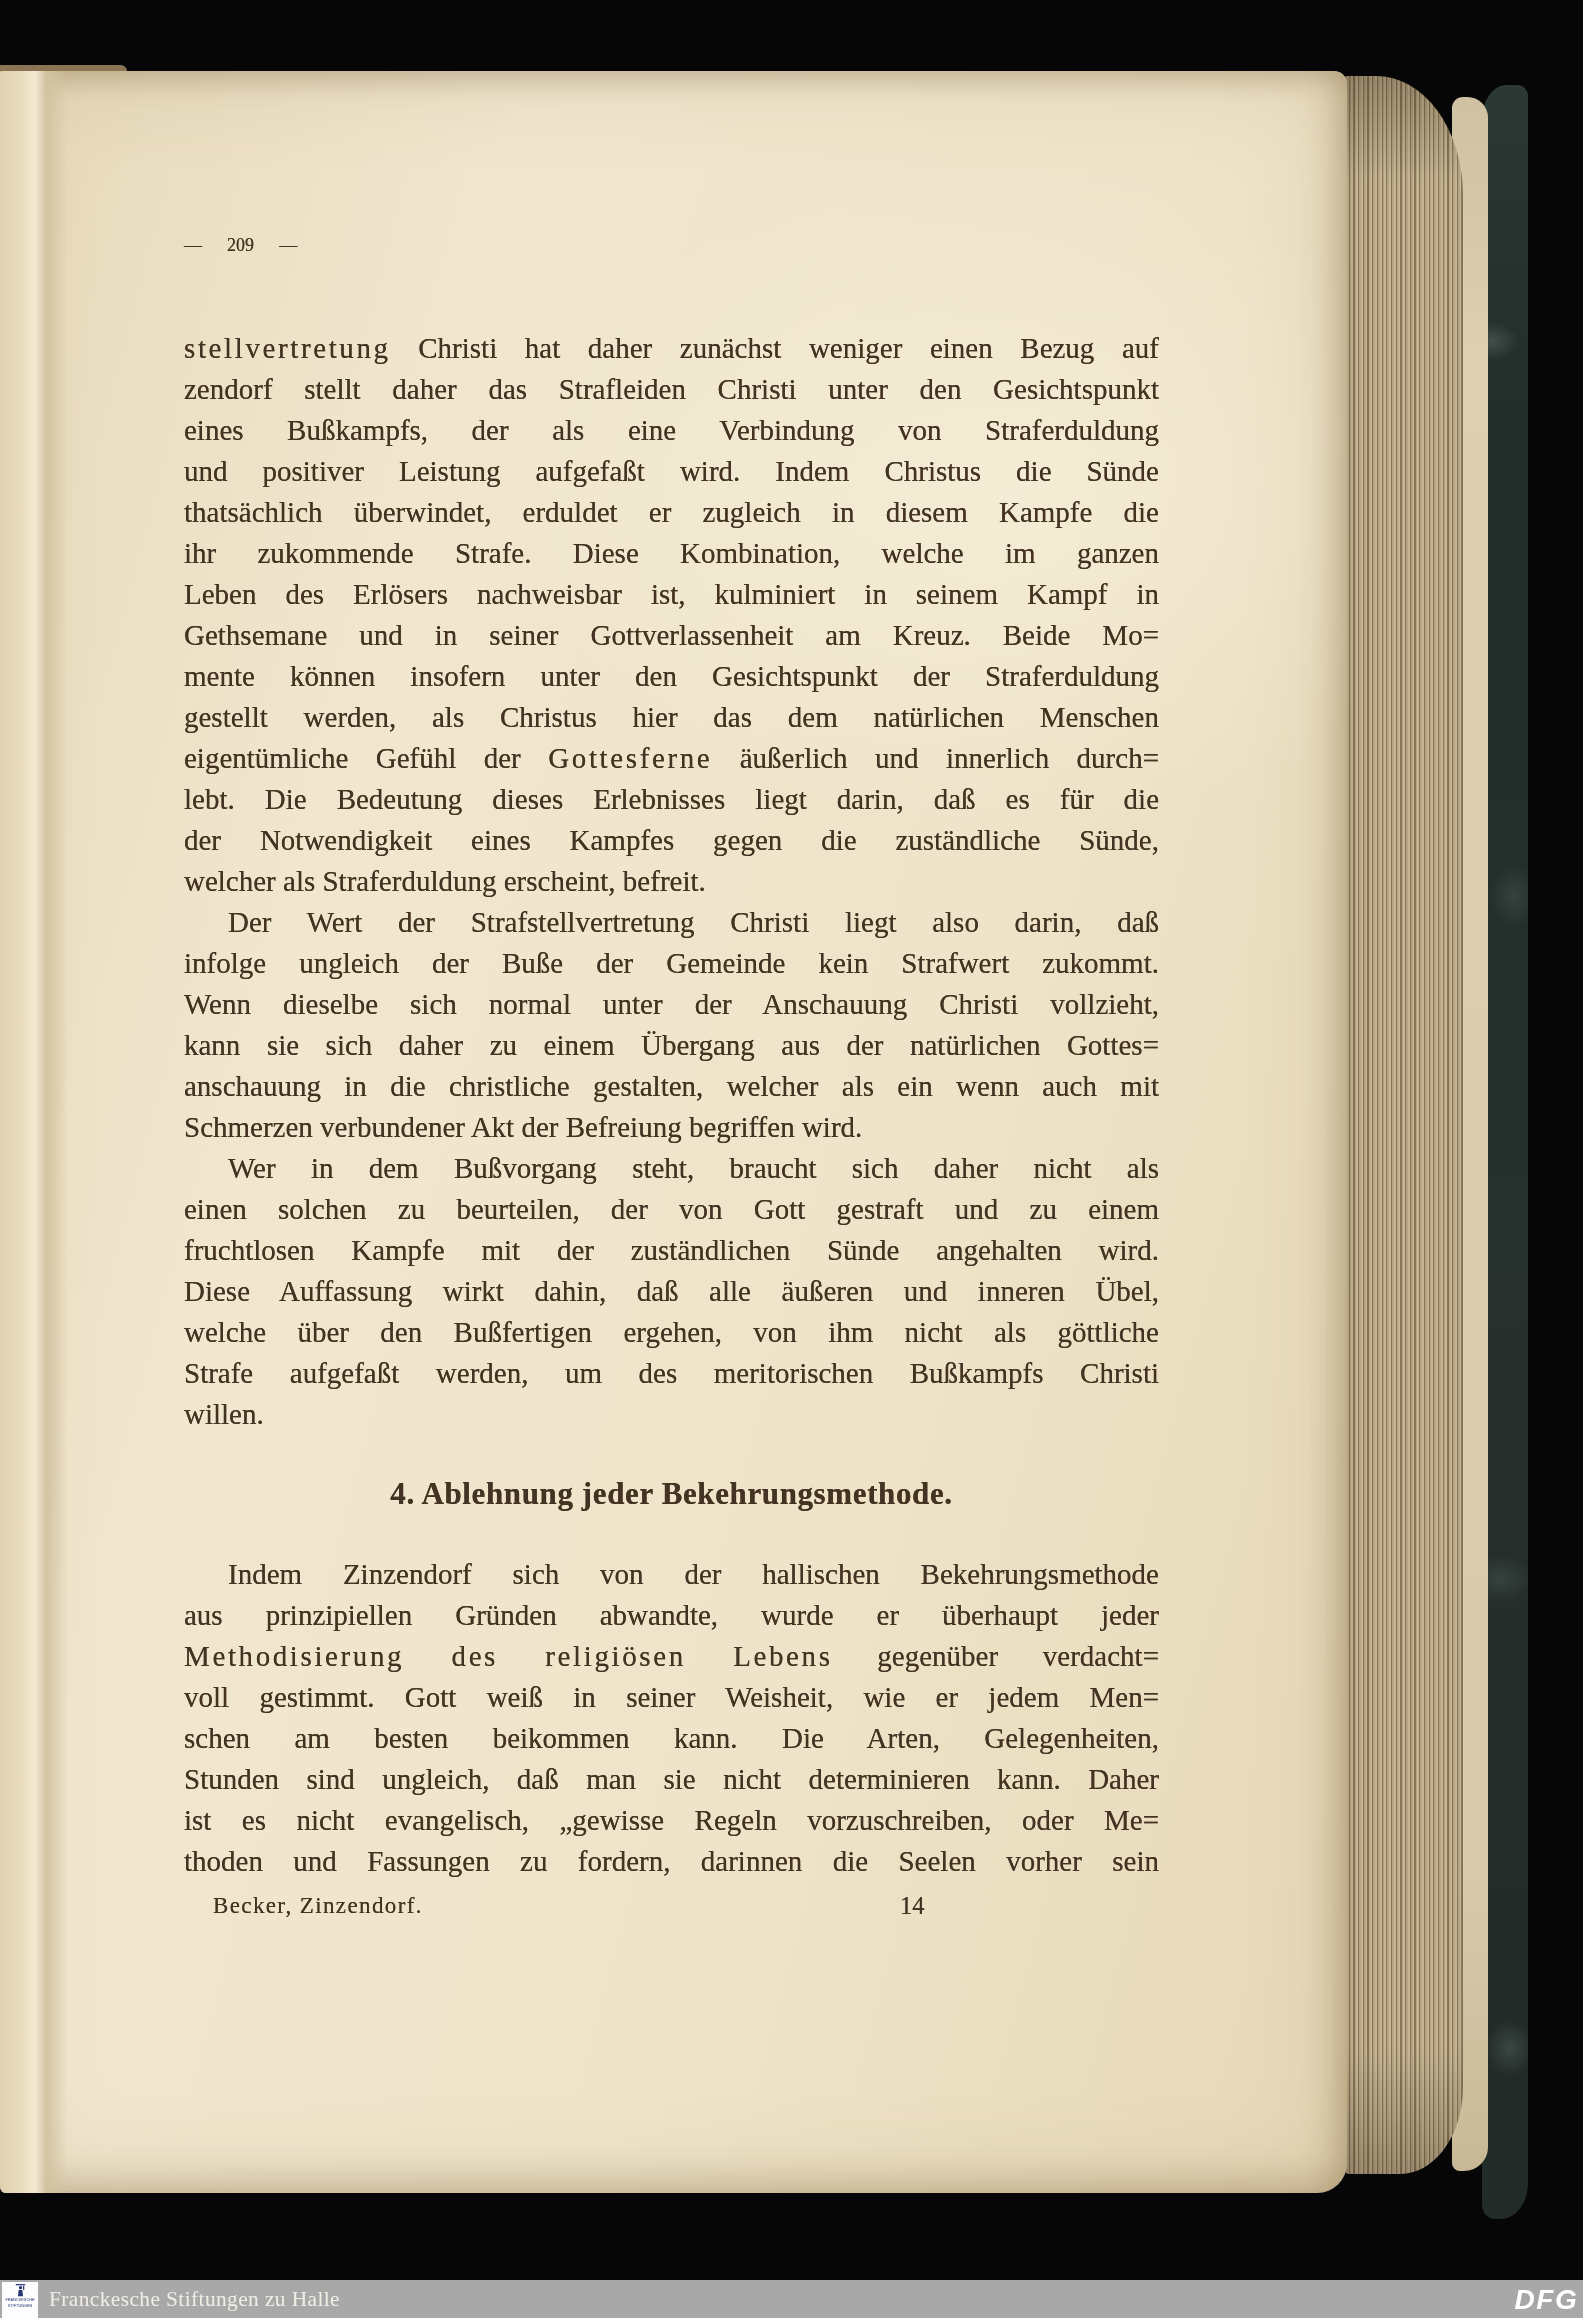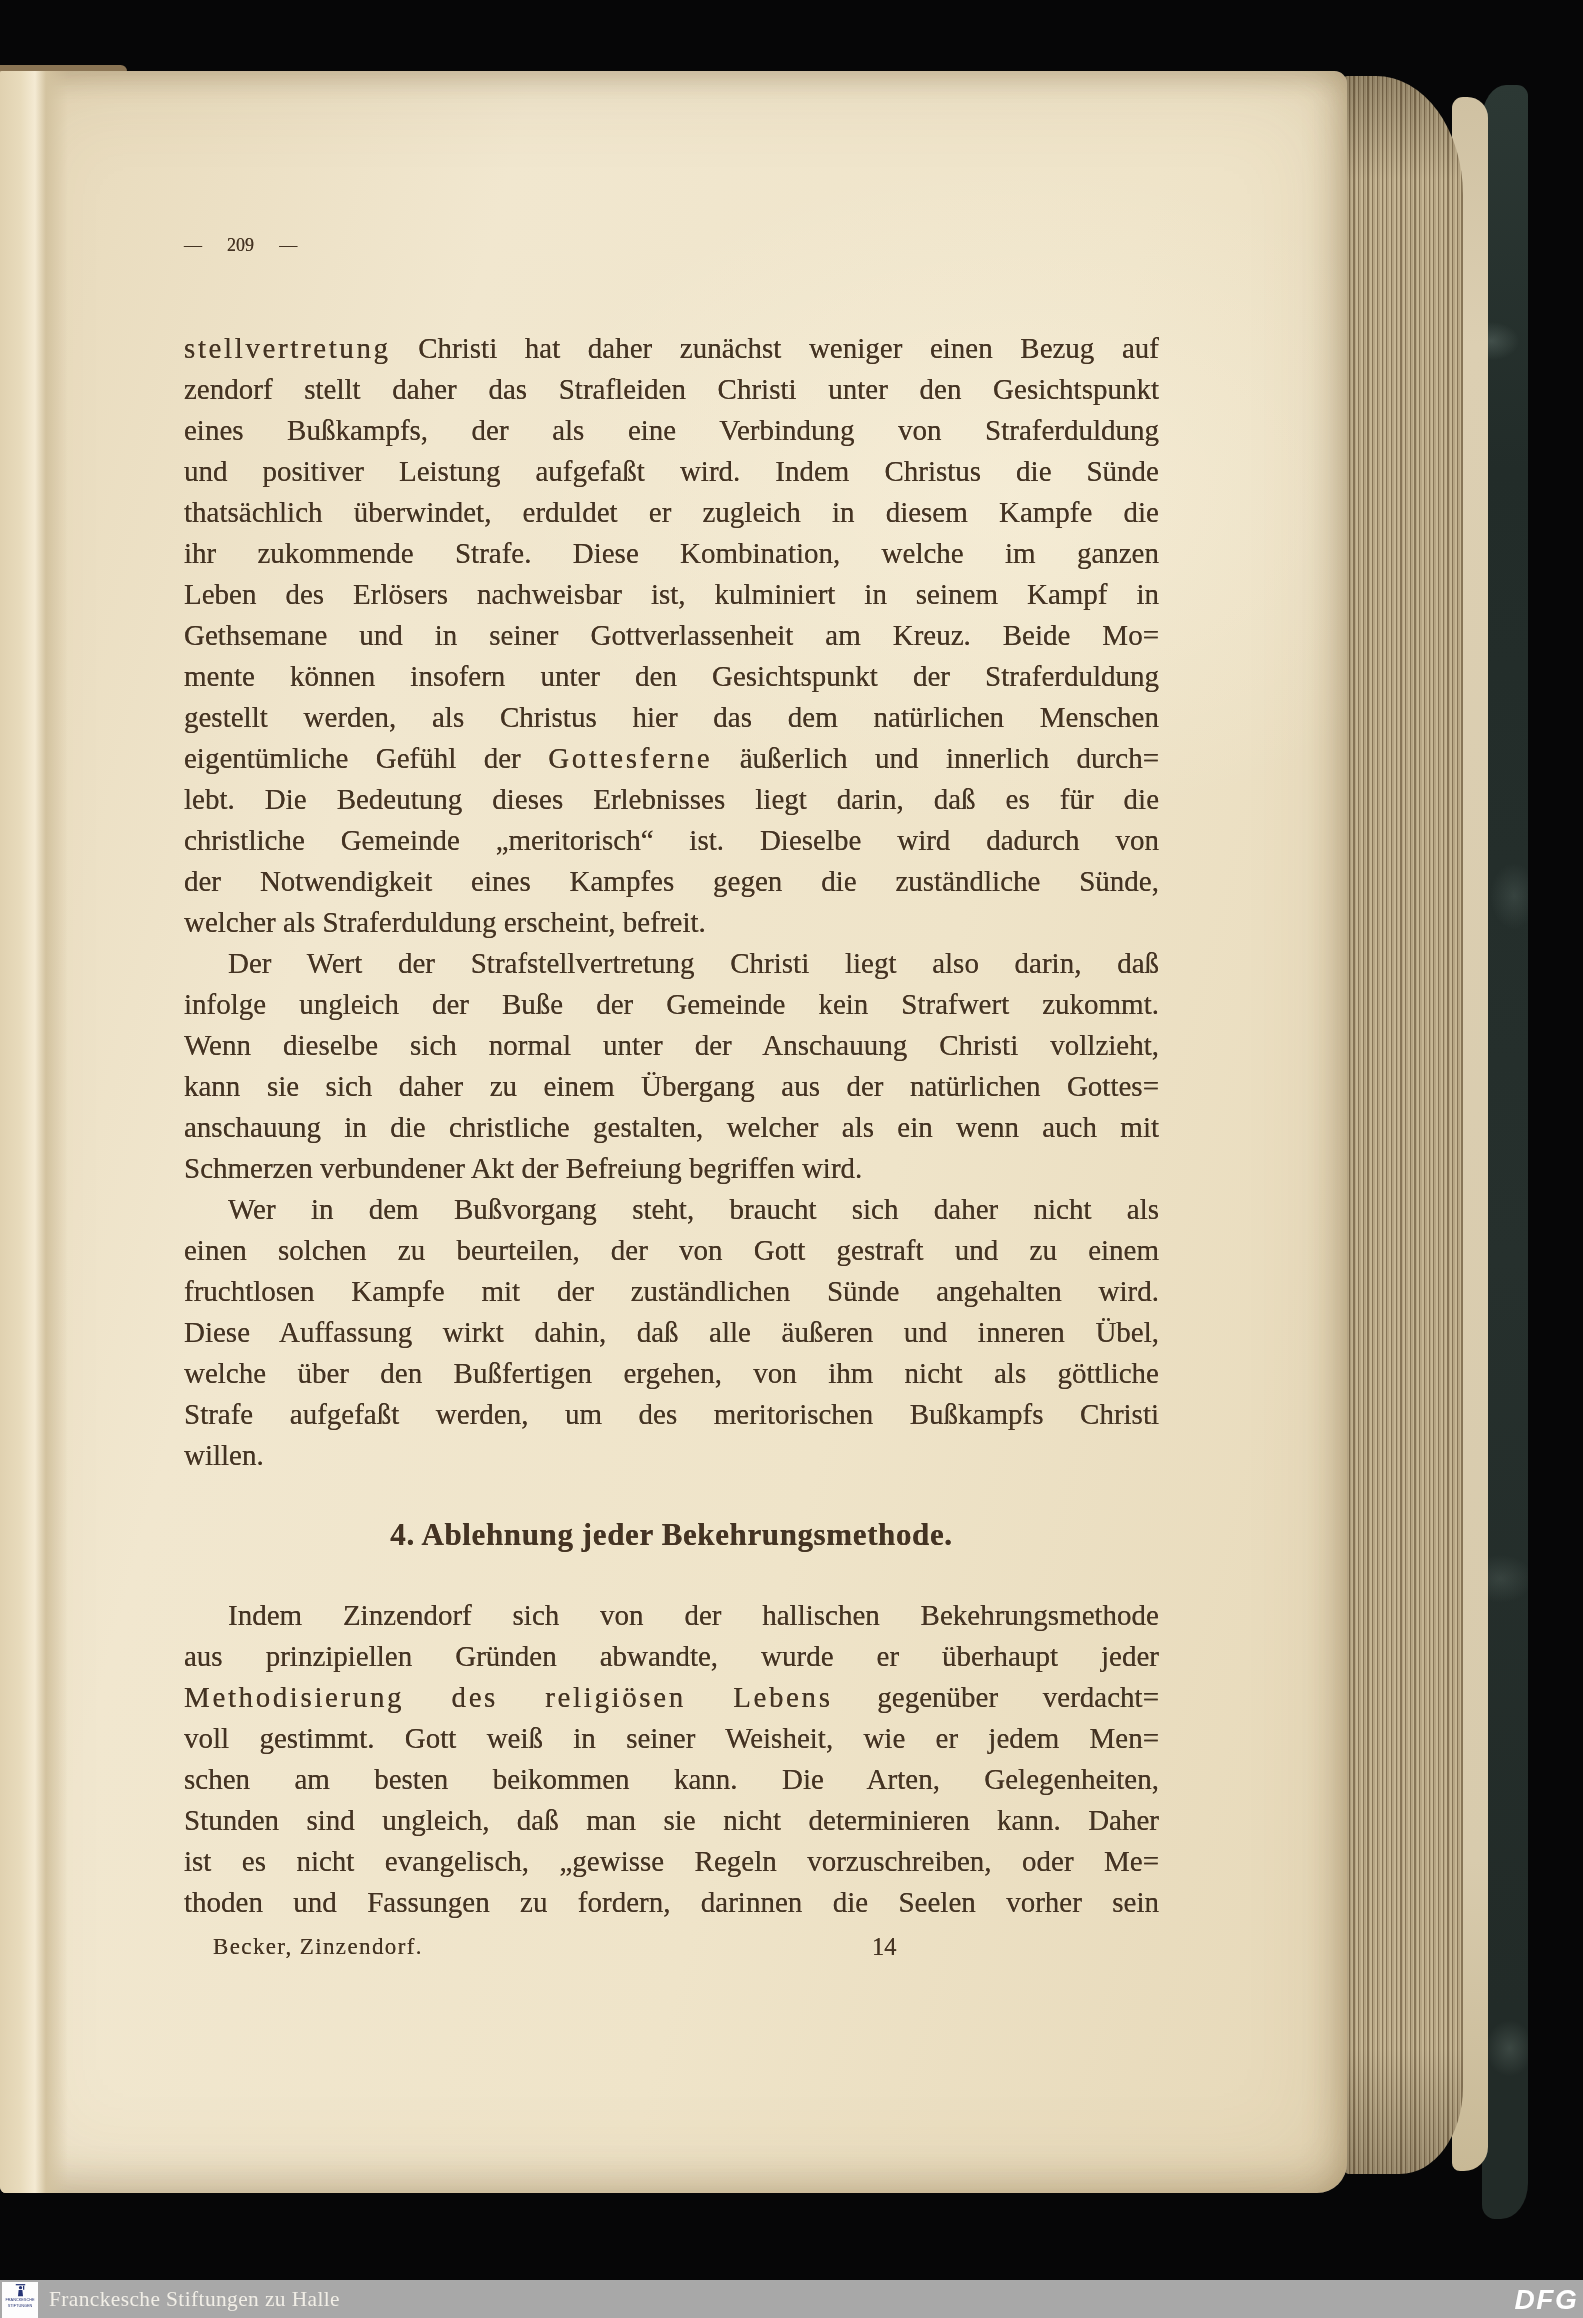--- a/index.html
+++ b/index.html
@@ -52,21 +52,21 @@
   .textblock{position:absolute;left:184px;top:158px;width:975px;color:var(--ink);
     font-size:29px;line-height:41px;text-shadow:0 0 0.4px rgba(62,45,24,.85);}
   .pagenum{font-size:18px;line-height:32px;margin-bottom:67px;word-spacing:20.6px;}
   .line{text-align:justify;text-align-last:justify;height:41px;overflow:hidden;}
   .line.flush{text-align-last:left;}
   .para.indent .line:first-child{text-indent:44px;}
   .sperr{letter-spacing:.09em;}
   .heading{font-weight:bold;text-align:center;font-size:31px;line-height:41px;margin:38px 0 40px;letter-spacing:.02em;}
   .footline{position:relative;margin-top:8px;font-size:23px;line-height:32px;height:32px;}
   .sig-left{margin-left:29px;letter-spacing:.06em;}
-  .sig-num{position:absolute;left:688px;top:0;font-size:24.5px;}
+  .sig-num{position:absolute;left:716px;top:0;font-size:24.5px;}
 
   
   .bar{position:absolute;left:0;top:2280px;width:1583px;height:39px;background:var(--bar);}
   .logo-box{position:absolute;left:2.4px;top:1.6px;width:36px;height:36px;background:#fdfdfd;
     text-align:center;color:#273575;overflow:hidden;}
   .logo-figure{width:11px;height:13.5px;margin:2.4px auto 0.8px;}
   .logo-cap{font-family:"Liberation Sans",sans-serif;font-size:4.7px;line-height:5.5px;letter-spacing:0;
     color:#273575;transform:scale(.82);transform-origin:center top;white-space:nowrap;}
   .bar-title{position:absolute;left:49px;top:0;height:21px;line-height:39px;color:#f5f2ea;
     font-size:21.4px;letter-spacing:0.4px;opacity:.95;}
@@ -93,21 +93,20 @@
             <div class="line">eines Bußkampfs, der als eine Verbindung von Straferduldung</div>
             <div class="line">und positiver Leistung aufgefaßt wird.  Indem Christus die Sünde</div>
             <div class="line">thatsächlich überwindet, erduldet er zugleich in diesem Kampfe die</div>
             <div class="line">ihr zukommende Strafe.  Diese Kombination, welche im ganzen</div>
             <div class="line">Leben des Erlösers nachweisbar ist, kulminiert in seinem Kampf in</div>
             <div class="line">Gethsemane und in seiner Gottverlassenheit am Kreuz.  Beide Mo=</div>
             <div class="line">mente können insofern unter den Gesichtspunkt der Straferduldung</div>
             <div class="line">gestellt werden, als Christus hier das dem natürlichen Menschen</div>
             <div class="line">eigentümliche Gefühl der <span class="sperr">Gottesferne</span> äußerlich und innerlich durch=</div>
             <div class="line">lebt.  Die Bedeutung dieses Erlebnisses liegt darin, daß es für die</div>
-            <div class="line">christliche Gemeinde „meritorisch“ ist.  Dieselbe wird dadurch von</div>
             <div class="line">der Notwendigkeit eines Kampfes gegen die zuständliche Sünde,</div>
             <div class="line flush">welcher als Straferduldung erscheint, befreit.</div>
           </div>
           <div class="para indent">
             <div class="line">Der Wert der Strafstellvertretung Christi liegt also darin, daß</div>
             <div class="line">infolge ungleich der Buße der Gemeinde kein Strafwert zukommt.</div>
             <div class="line">Wenn dieselbe sich normal unter der Anschauung Christi vollzieht,</div>
             <div class="line">kann sie sich daher zu einem Übergang aus der natürlichen Gottes=</div>
             <div class="line">anschauung in die christliche gestalten, welcher als ein wenn auch mit</div>
             <div class="line flush">Schmerzen verbundener Akt der Befreiung begriffen wird.</div>

